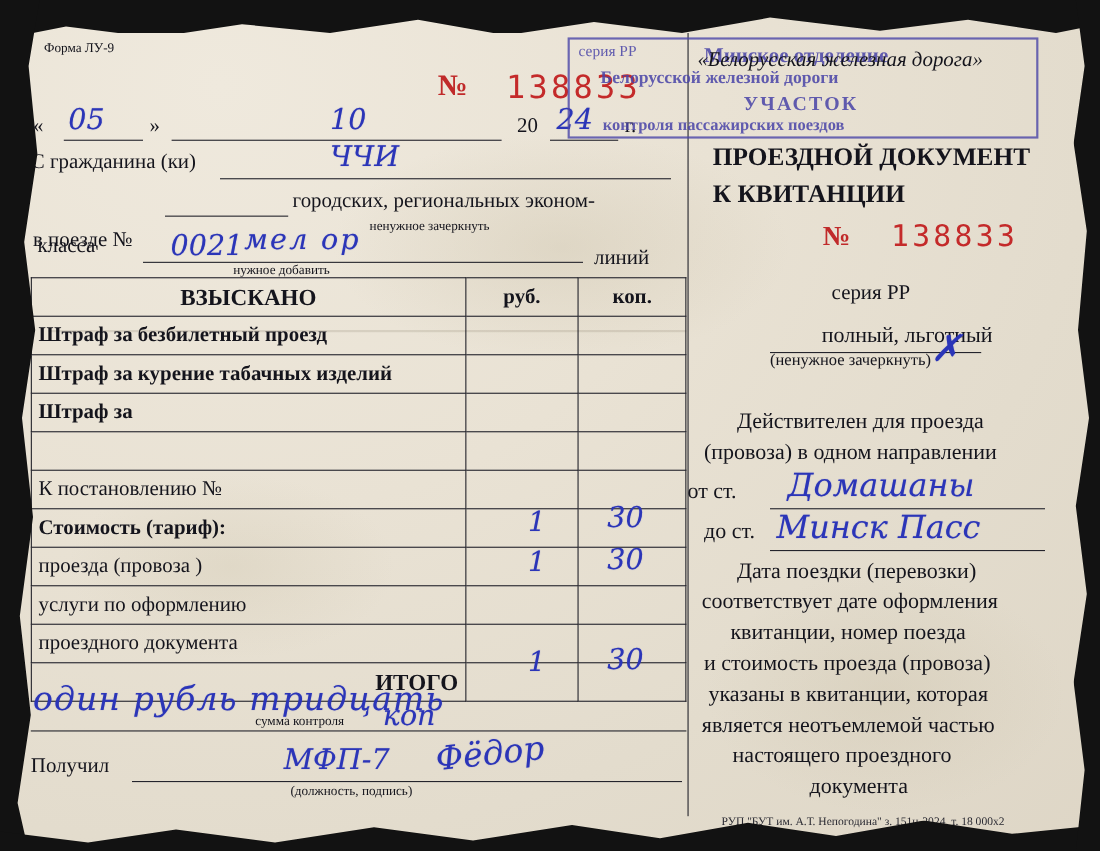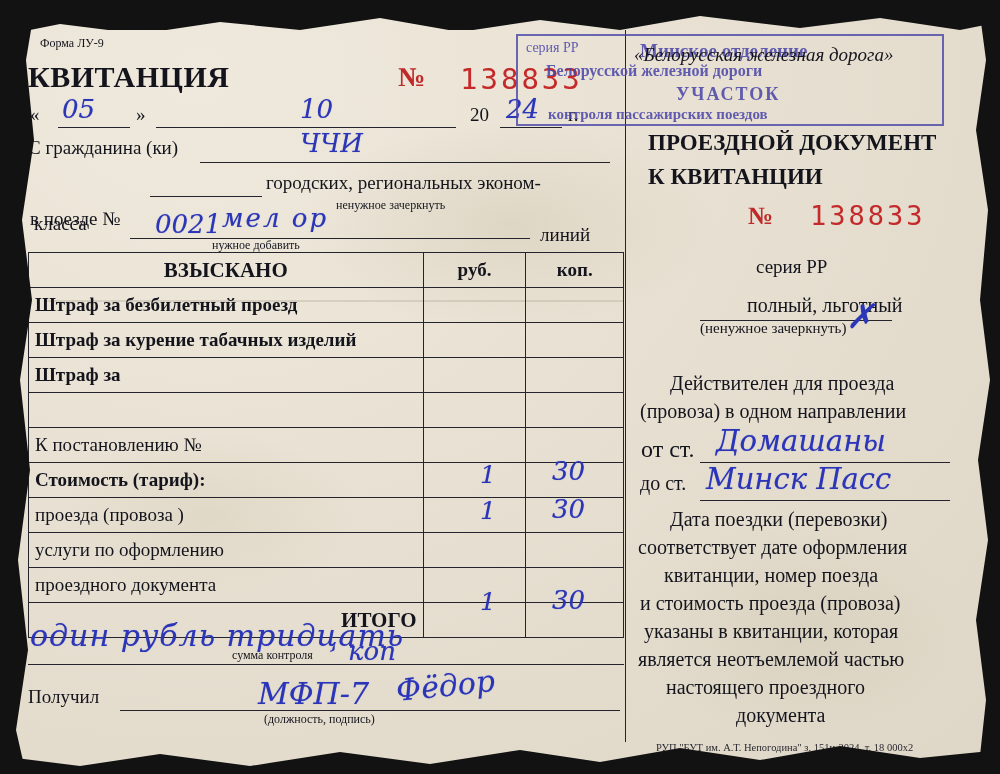--- a/index.html
+++ b/index.html
@@ -62,21 +62,20 @@
   <div class="stain" id="s2"></div>
   <div class="stain" id="s3"></div>
   <div id="crease"></div>
 
   <div class="doc">
 
     <div class="t small" style="left:40px;top:36px;">Форма ЛУ-9</div>
 
     <div class="centerline"></div>
 
-    <div class="t big" style="left:28px;top:60px;">КВИТАНЦИЯ</div>
     <div class="t red" style="left:398px;top:62px;font-size:27px;font-weight:bold;">№</div>
     <div class="t redbig" style="left:428px;top:62px;">138833</div>
 
     <div class="t lbl" style="left:30px;top:104px;">«</div>
     <div class="hw" style="left:62px;top:94px;font-size:26px;">05</div>
     <div class="ln" style="left:58px;top:127px;width:72px;"></div>
     <div class="t lbl" style="left:136px;top:104px;">»</div>
     <div class="hw" style="left:300px;top:94px;font-size:26px;">10</div>
     <div class="ln" style="left:156px;top:127px;width:300px;"></div>
     <div class="t lbl" style="left:470px;top:104px;">20</div>
@@ -166,21 +165,21 @@
     <div class="hw" style="left:552px;top:494px;font-size:26px;">30</div>
     <div class="hw" style="left:480px;top:587px;font-size:25px;">1</div>
     <div class="hw" style="left:552px;top:585px;font-size:26px;">30</div>
 
     <div class="hw" style="left:30px;top:618px;font-size:30px;letter-spacing:1px;">один  рубль  тридцать</div>
     <div class="ln" style="left:28px;top:664px;width:596px;"></div>
     <div class="t small" style="left:232px;top:648px;">сумма контроля</div>
     <div class="hw" style="left:348px;top:636px;font-size:26px;">коп</div>
 
     <div class="t lbl" style="left:28px;top:686px;">Получил</div>
-    <div class="hw" style="left:258px;top:676px;font-size:30px;">МФП-7</div>
+    <div class="hw" style="left:258px;top:676px;font-size:26px;">МФП-7</div>
     <div class="hw" style="left:396px;top:668px;font-size:30px;transform:rotate(-6deg);">Фёдор</div>
     <div class="ln" style="left:120px;top:710px;width:500px;"></div>
     <div class="t small" style="left:264px;top:712px;">(должность, подпись)</div>
 
     <div id="stampbox"></div>
     <div class="stamp" style="left:526px;top:40px;font-size:14px;font-weight:normal;">серия РР</div>
     <div class="stamp" style="left:640px;top:40px;font-size:19px;">Минское отделение</div>
     <div class="stamp" style="left:546px;top:62px;font-size:16px;">Белорусской железной дороги</div>
     <div class="stamp" style="left:676px;top:84px;font-size:18px;letter-spacing:2px;">УЧАСТОК</div>
     <div class="stamp" style="left:548px;top:106px;font-size:15px;">контроля пассажирских поездов</div>
@@ -194,21 +193,21 @@
 
     <div class="t" style="left:756px;top:256px;font-size:19px;">серия РР</div>
     <div class="t" style="left:702px;top:294px;font-size:20px;margin-left:45px;">полный, льготный</div>
     <div class="ln" style="left:700px;top:320px;width:192px;"></div>
     <div class="t" style="left:700px;top:320px;font-size:15px;">(ненужное зачеркнуть)</div>
     <div class="hw" style="left:846px;top:296px;font-size:34px;">✗</div>
 
     <div class="t" style="left:670px;top:372px;font-size:20px;">Действителен для проезда</div>
     <div class="t" style="left:640px;top:400px;font-size:20px;">(провоза) в одном направлении</div>
 
-    <div class="t" style="left:641px;top:436px;font-size:24px;">от ст.</div>
+    <div class="t" style="left:625px;top:436px;font-size:20px;">от ст.</div>
     <div class="hw" style="left:716px;top:424px;font-size:29px;">Домашаны</div>
     <div class="ln" style="left:700px;top:462px;width:250px;"></div>
 
     <div class="t" style="left:640px;top:472px;font-size:20px;">до ст.</div>
     <div class="hw" style="left:706px;top:462px;font-size:29px;">Минск Пасс</div>
     <div class="ln" style="left:700px;top:500px;width:250px;"></div>
 
     <div class="t" style="left:670px;top:508px;font-size:20px;">Дата поездки (перевозки)</div>
     <div class="t" style="left:638px;top:536px;font-size:20px;">соответствует дате оформления</div>
     <div class="t" style="left:640px;top:592px;font-size:20px;">и стоимость проезда (провоза)</div>

